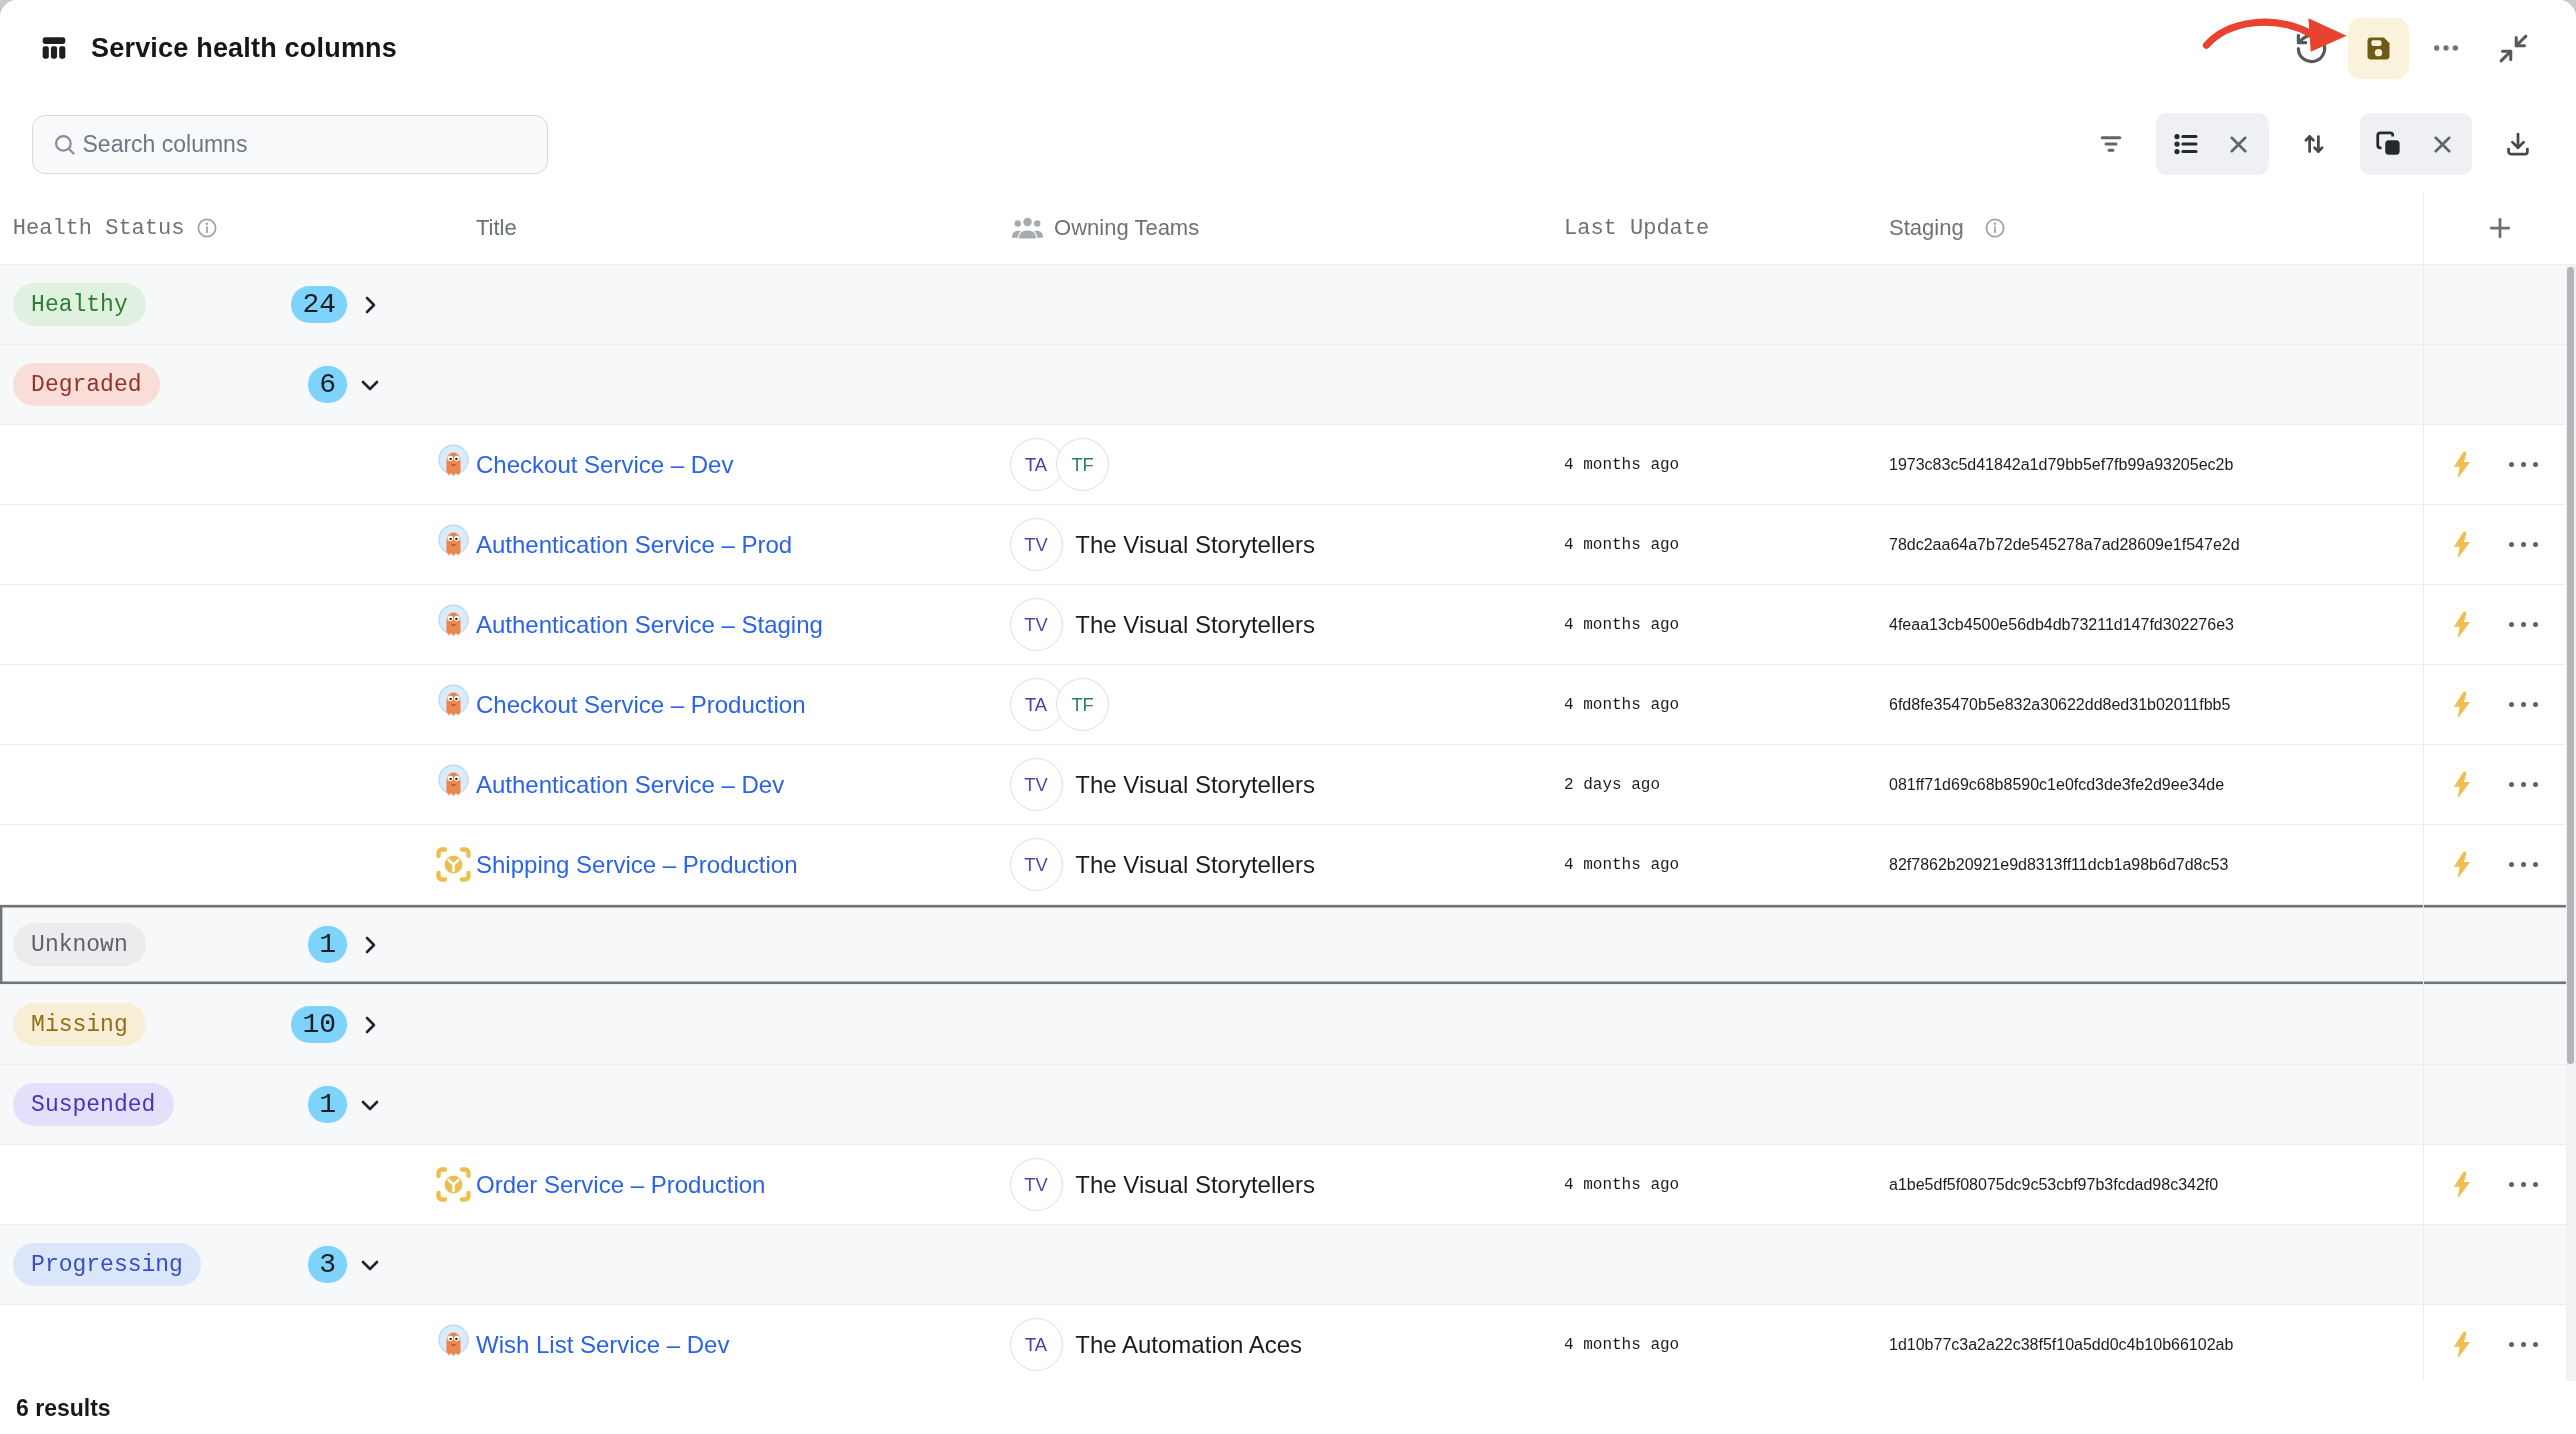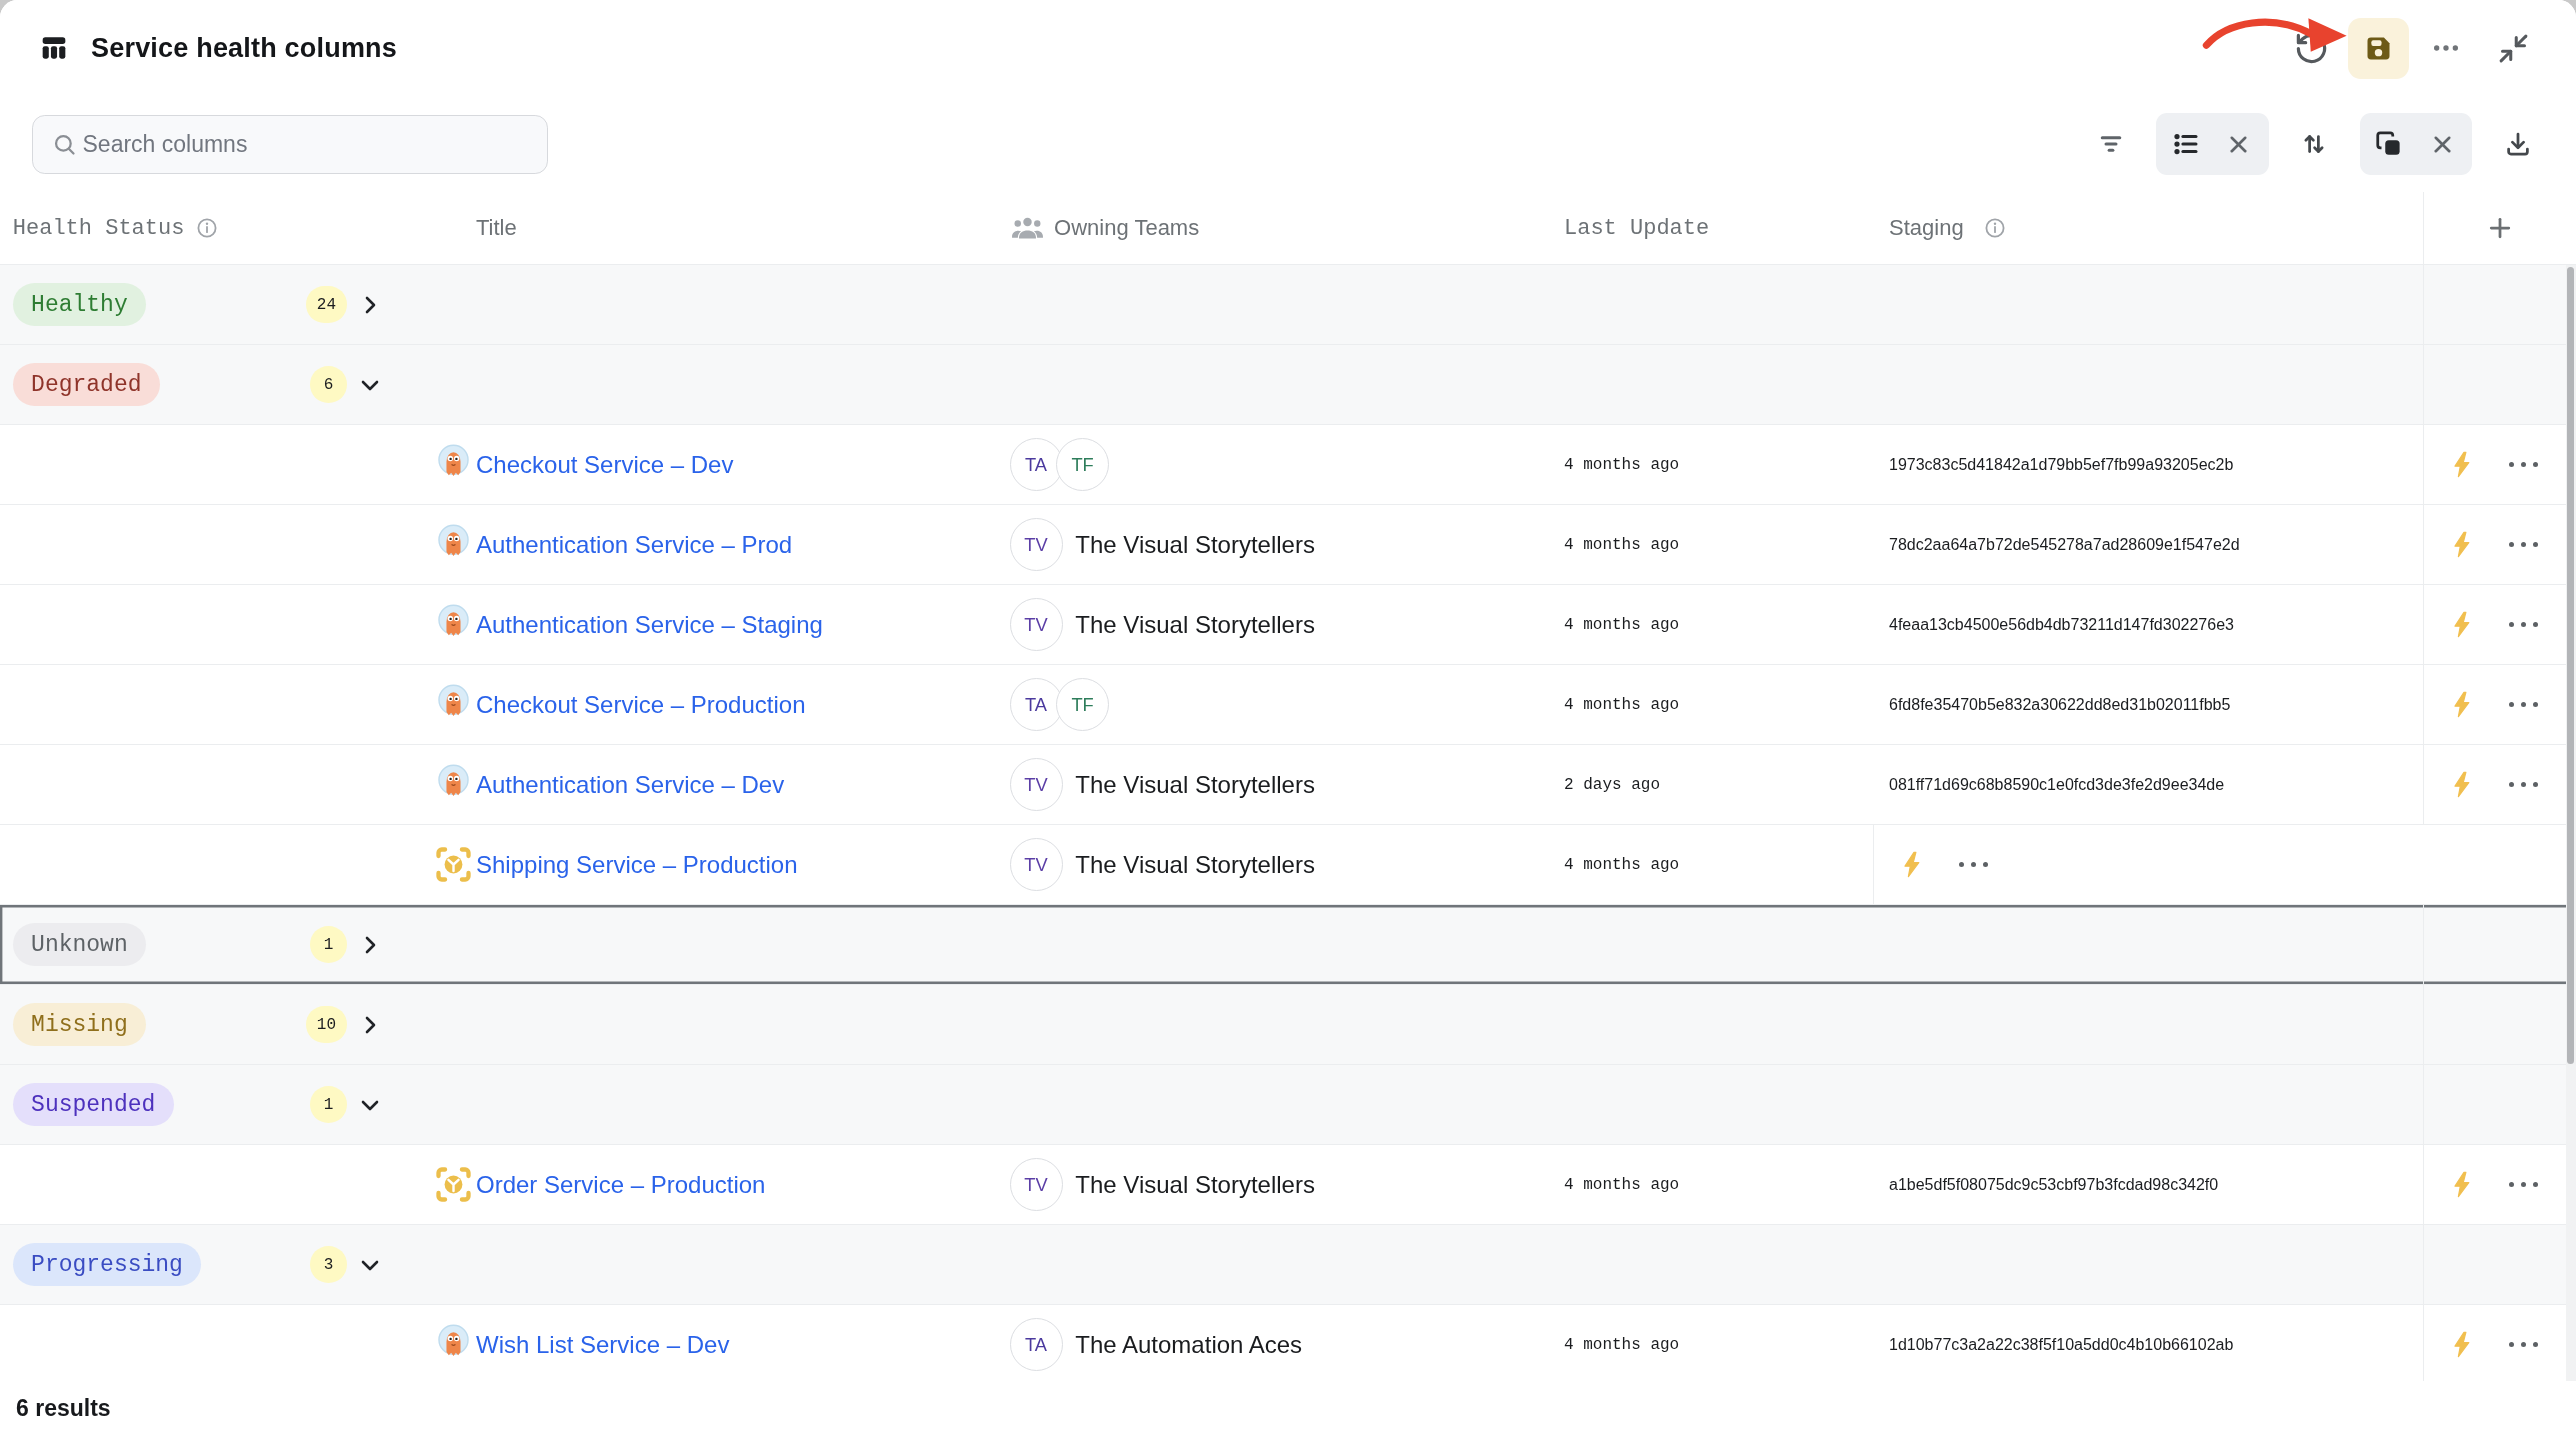--- a/index.html
+++ b/index.html
@@ -72,21 +72,21 @@
   .thead .c-gutter { justify-content:center; padding-left:0; }
 
   .group-health { width:100%; display:flex; align-items:center; justify-content:space-between; padding-right:41px; }
   .badge {
     display:inline-flex; align-items:center; height:43px; padding:0 18.3px;
     border-radius:21.5px; font-size:23px; font-weight:500; white-space:nowrap;
   }
   .right-cluster { display:flex; align-items:center; gap:11px; }
   .count {
     min-width:37px; height:37px; padding:0 11px; border-radius:18.3px;
-    background:#fef9c3; color:#1b1d20; font-size:16px; font-weight:500;
+    background:#7dd3fc; color:#1b1d20; font-size:28px; font-weight:500;
     display:flex; align-items:center; justify-content:center;
   }
   .chev { width:24px; height:24px; cursor:pointer; }
 
   .svc-icon { width:45px; height:45px; flex:0 0 45px; }
   .svc-link { font-size:24px; font-weight:500; color:#2a63ea; text-decoration:none; white-space:nowrap; cursor:pointer; }
   .avatars { display:flex; align-items:center; }
   .avatar {
     width:53px; height:53px; border-radius:50%; background:#fff; border:1.6px solid #dcdee2;
     display:flex; align-items:center; justify-content:center;
@@ -563,20 +563,23 @@
     </div>
     <div class="cell c-teams">
       <span class="avatars">
             <span class="avatar" style="color: rgb(91, 62, 166);">TV</span>
           </span>
       <span class="team-name">The Visual Storytellers</span>
     </div>
     <div class="cell c-update">
           <span class="cell-text txt">4 months ago</span>
         </div>
+    <div class="cell c-revision">
+          <span class="cell-text txt">82f7862b20921e9d8313ff11dcb1a98b6d7d8c53</span>
+        </div>
     <div class="cell c-gutter">
       <span>
         <svg width="29" height="29" viewBox="0 0 24 24">
           <path d="M13.2 2 L5.8 13.4 h4.4 L8.6 22 17.2 10.4 h-4.6 L14.8 2z" fill="#f1bf4f" stroke="#f1bf4f" stroke-width="1" stroke-linejoin="round"></path>
         </svg>
       </span>
       <button class="dots-btn">
             <i></i>
             <i></i>
             <i></i>

